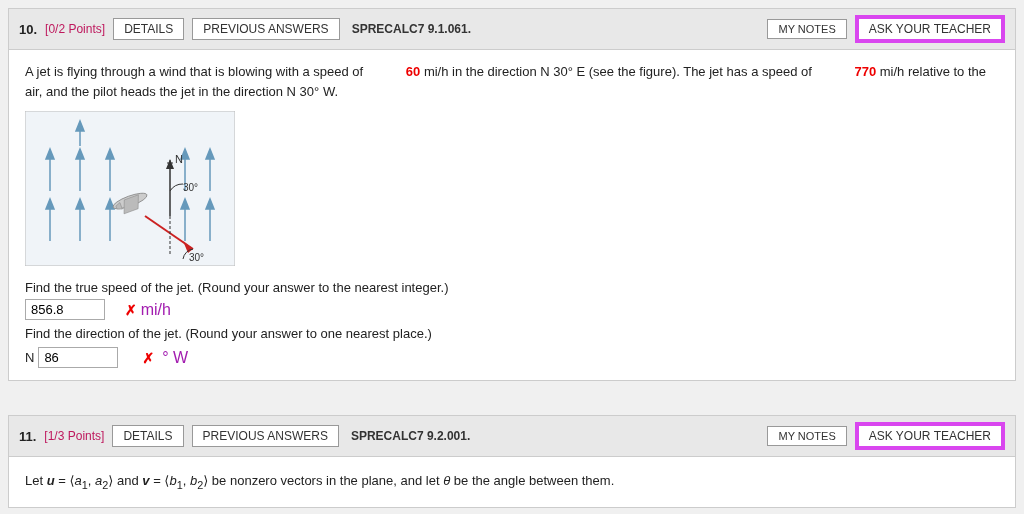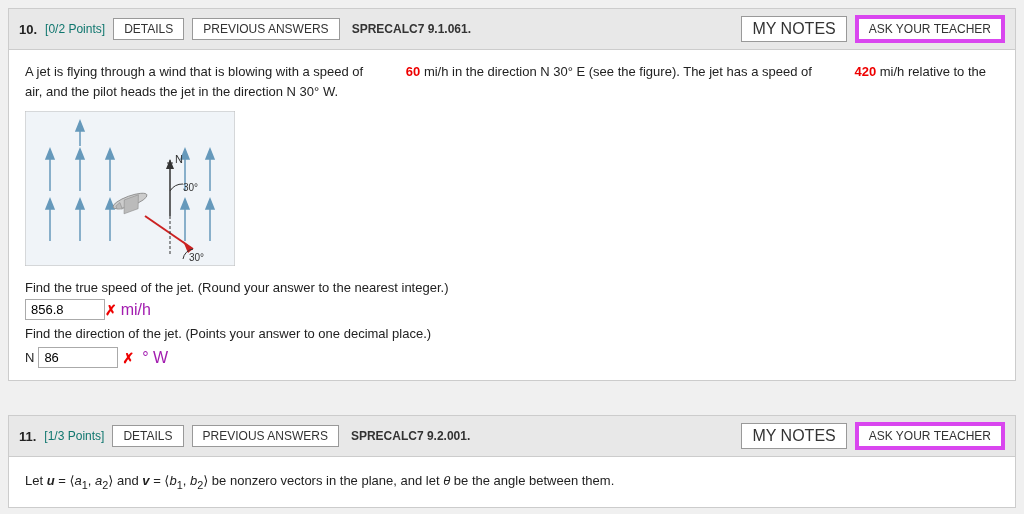--- a/index.html
+++ b/index.html
@@ -27,21 +27,21 @@
       display: flex;
       align-items: center;
       gap: 8px;
     }
     .problem-number {
       font-weight: bold;
       font-size: 13px;
     }
     .points-badge {
       font-size: 12px;
-      color: #0f766e;
+      color: #be185d;
     }
     .btn-outline {
       border: 1px solid #999;
       background: #fff;
       padding: 3px 10px;
       font-size: 12px;
       cursor: pointer;
       color: #333;
     }
     .sprecalc-label {
@@ -52,21 +52,21 @@
     }
     .header-right {
       display: flex;
       align-items: center;
       gap: 8px;
     }
     .btn-my-notes {
       border: 1px solid #999;
       background: #fff;
       padding: 3px 10px;
-      font-size: 16px;
+      font-size: 11px;
       cursor: pointer;
       color: #333;
     }
     .btn-ask-teacher {
       border: 4px solid #d946ef;
       background: #fff;
       padding: 3px 10px;
       font-size: 12px;
       cursor: pointer;
       color: #333;
@@ -92,21 +92,21 @@
     }
     .answer-label {
       font-size: 13px;
       margin-bottom: 4px;
     }
     .answer-input {
       border: 1px solid #aaa;
       padding: 2px 5px;
       font-size: 13px;
       width: 80px;
-      margin-right: 0;
+      margin-right: 20px;
     }
     .x-mark {
       color: #e00;
       font-size: 14px;
       font-weight: bold;
       margin-right: 4px;
     }
     .unit-label {
       font-size: 16px;
       color: #a21caf;
@@ -148,21 +148,21 @@
       <button class="btn-outline">PREVIOUS ANSWERS</button>
       <span class="sprecalc-label">SPRECALC7 9.1.061.</span>
     </div>
     <div class="header-right">
       <button class="btn-my-notes">MY NOTES</button>
       <button class="btn-ask-teacher">ASK YOUR TEACHER</button>
     </div>
   </div>
   <div class="problem-body">
     <p class="problem-text">
-      <span>A jet is flying through a wind that is blowing with a speed of </span><span class="highlight-red">60</span><span> mi/h in the direction N 30° E (see the figure). The jet has a speed of </span><span class="highlight-red">420</span><span> mi/h relative to the air, and the pilot heads the jet in the direction N 30° W.</span>
+      <span>A jet is flying through a wind that is blowing with a speed of </span><span class="highlight-red">60</span><span> mi/h in the direction N 30° E (see the figure). The jet has a speed of </span><span class="highlight-red">770</span><span> mi/h relative to the air, and the pilot heads the jet in the direction N 30° W.</span>
     </p>
 
     <div class="figure-container">
       <svg class="figure-svg" viewBox="0 0 210 155" xmlns="http://www.w3.org/2000/svg">
 
         <rect width="210" height="155" fill="#f0f4f8" stroke="#bbb" stroke-width="1"></rect>
 
         <g stroke="#6699bb" stroke-width="1.5" fill="#6699bb">
 
           <line x1="25" y1="130" x2="25" y2="95" stroke="#6699bb" stroke-width="1.5"></line>
@@ -228,21 +228,21 @@
       </svg>
     </div>
 
     <p class="answer-label">Find the true speed of the jet.  (Round your answer to the nearest integer.)</p>
     <div class="answer-row">
       <input class="answer-input" type="text" value="856.8" style="">
       <span class="x-mark">✗</span>
       <span class="unit-label">mi/h</span>
     </div>
 
-    <p class="answer-label">Find the direction of the jet.  (Points your answer to one decimal place.)</p>
+    <p class="answer-label">Find the direction of the jet.  (Round your answer to one nearest place.)</p>
     <div class="direction-row">
       <span class="direction-prefix">N</span>
       <input class="answer-input" type="text" value="86" style="">
       <span class="x-mark">✗</span>
       <span class="unit-label">° W</span>
     </div>
   </div>
 </div>
 
 <div class="spacer"></div>

